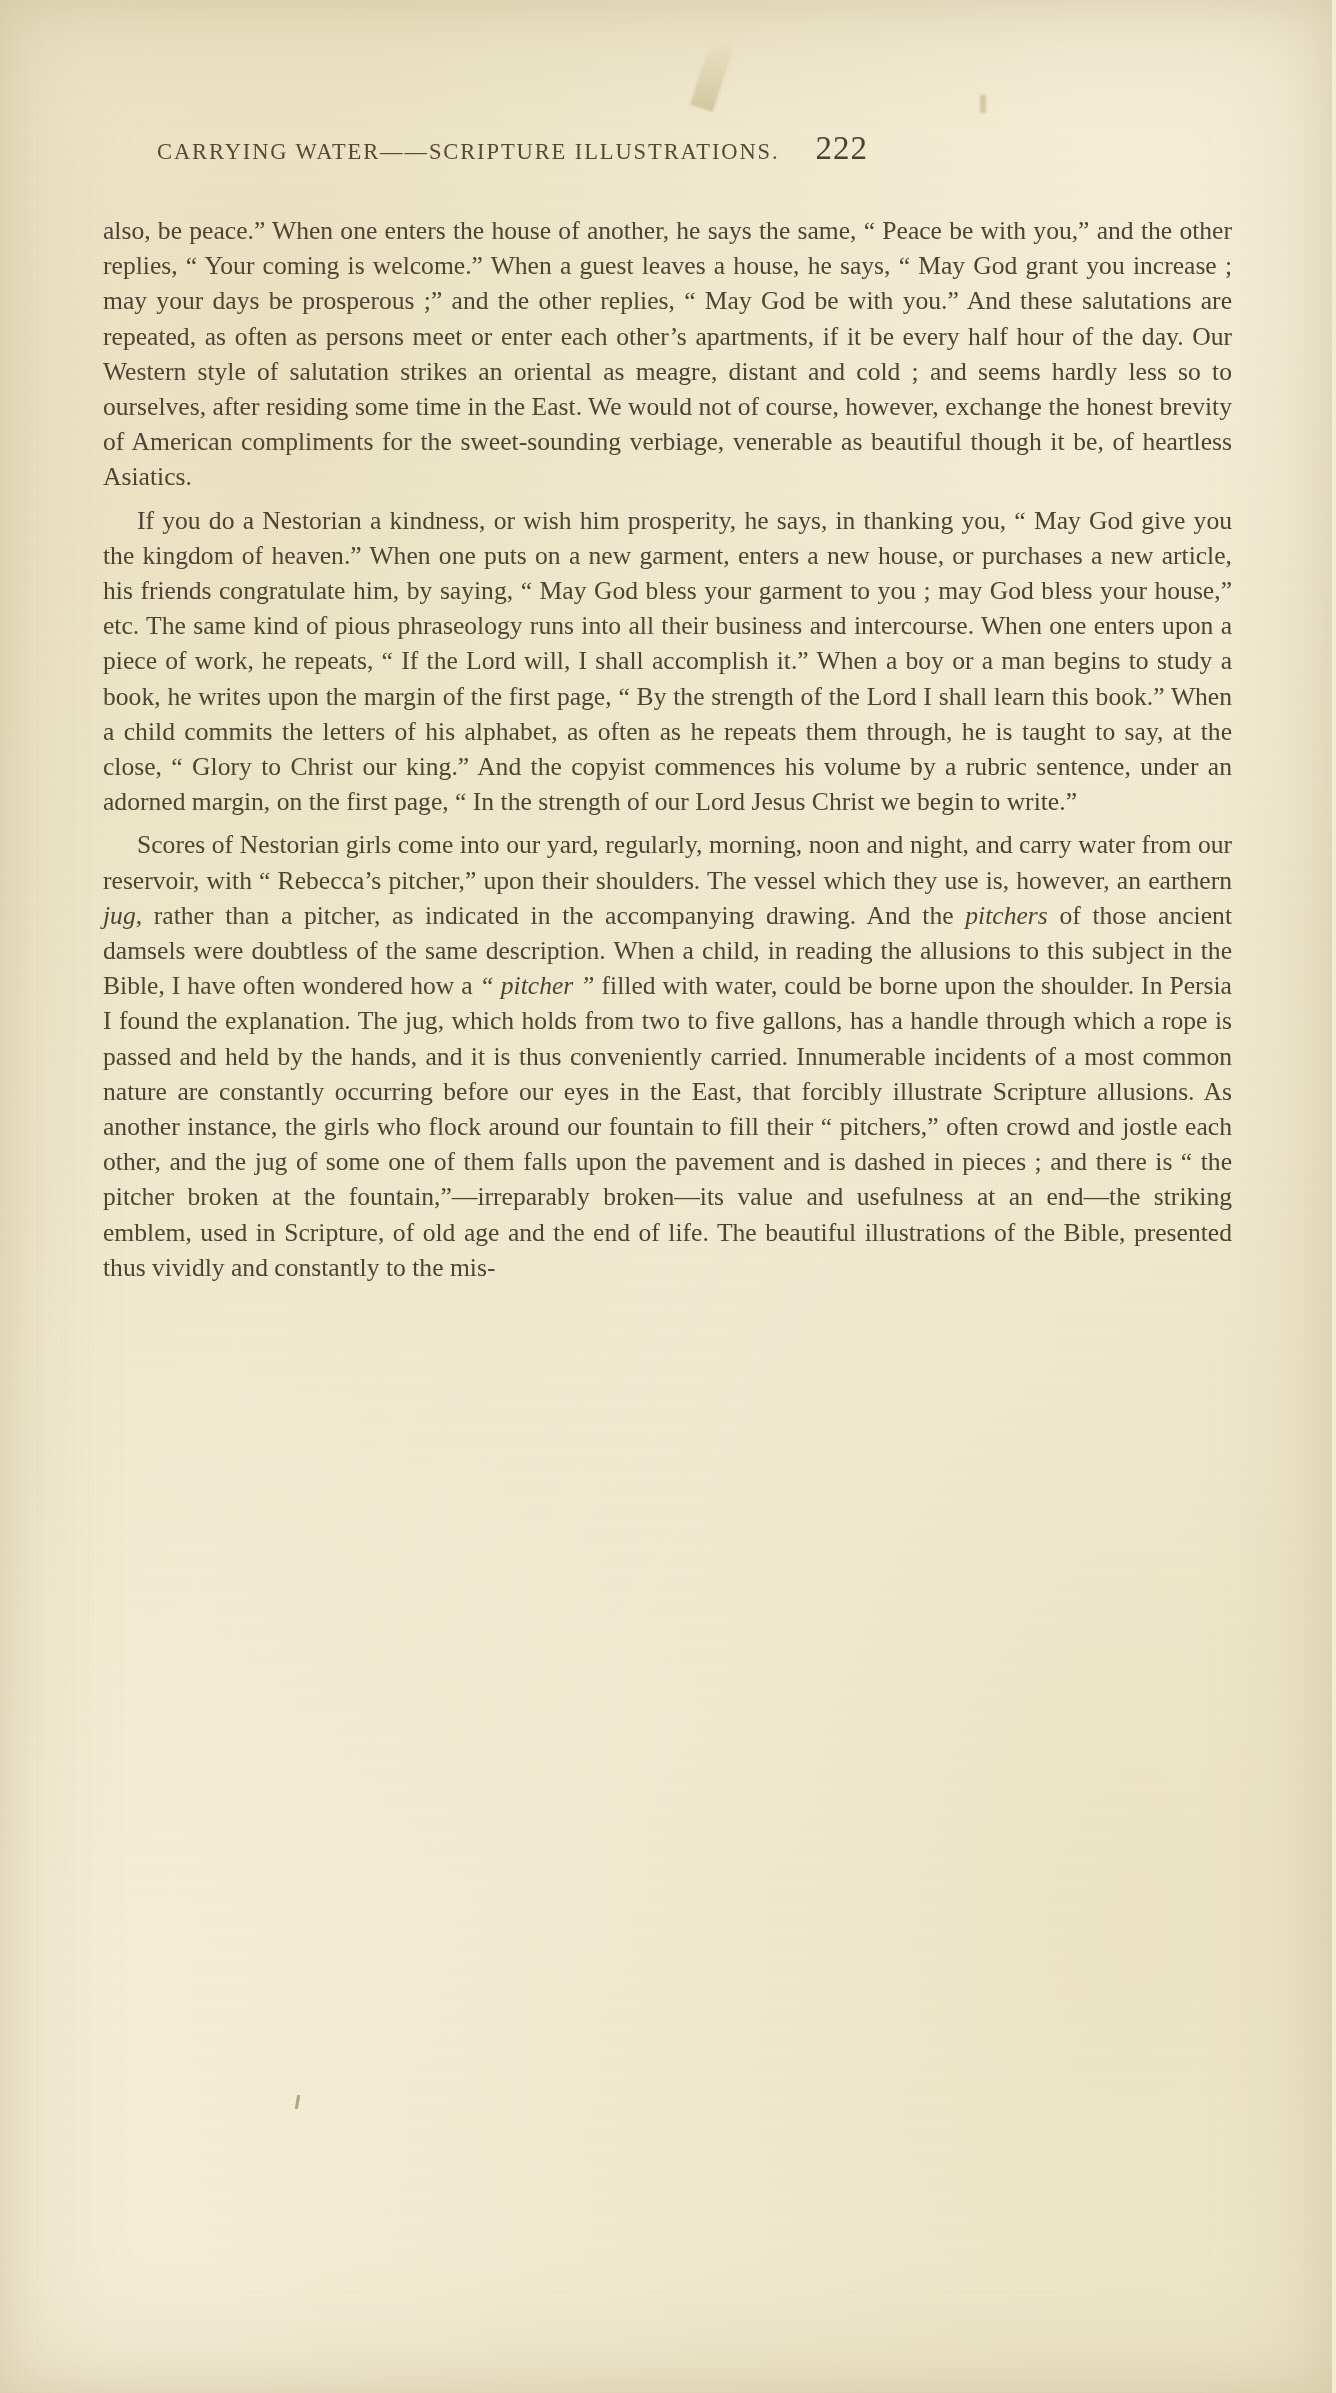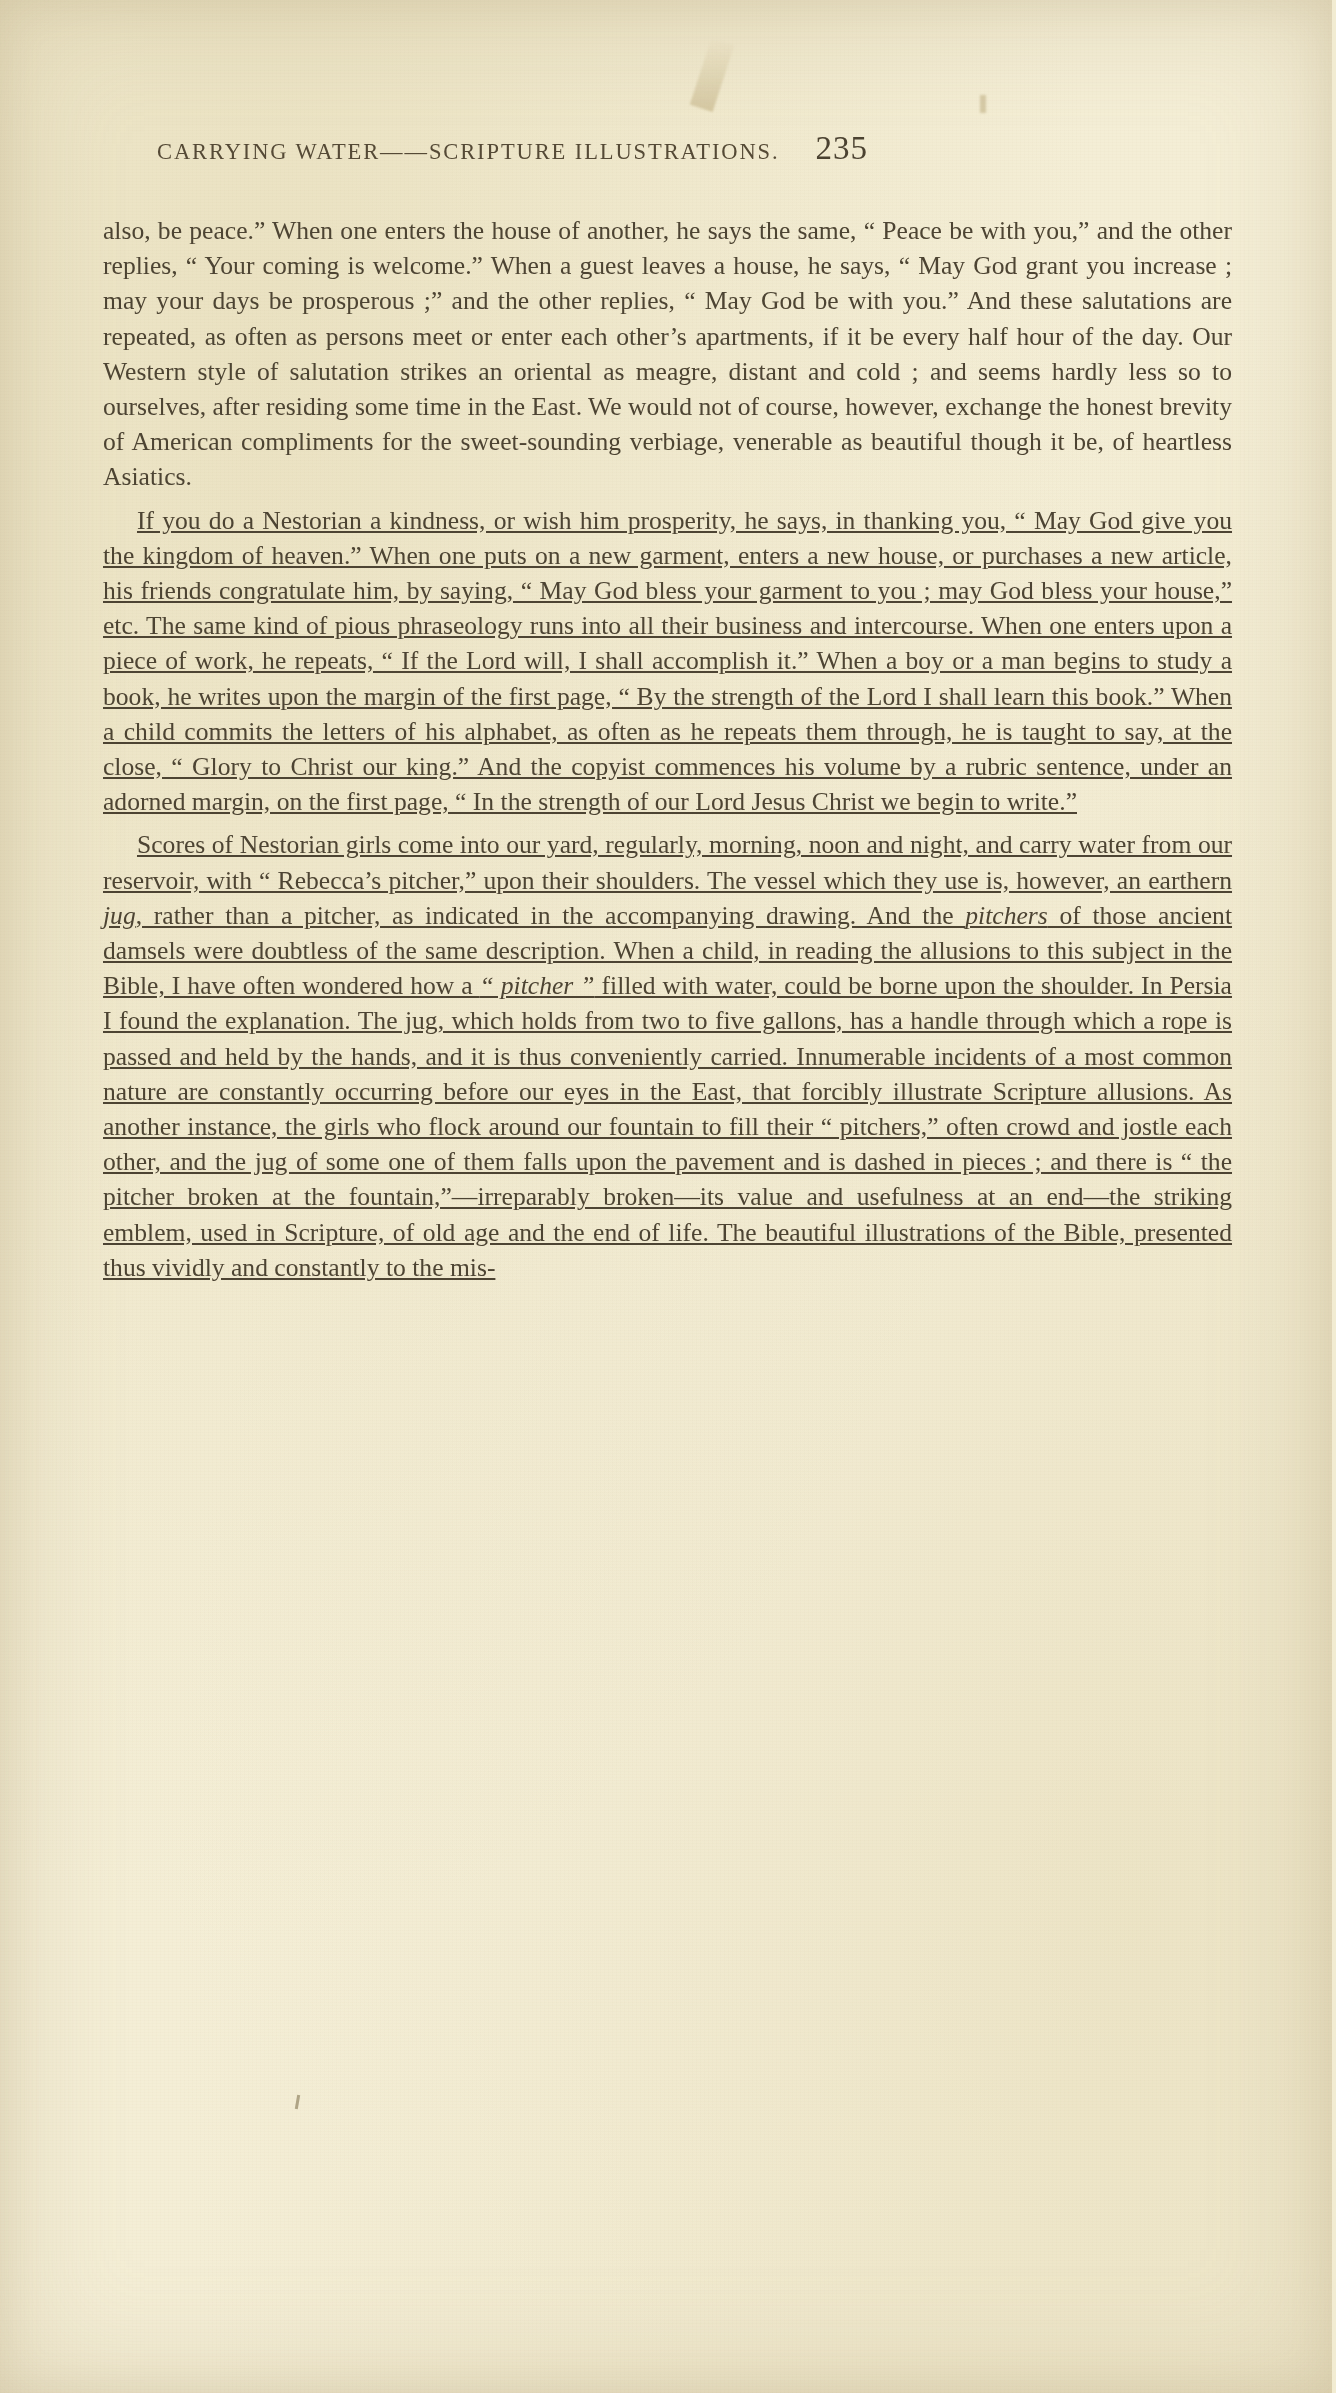--- a/index.html
+++ b/index.html
@@ -67,21 +67,20 @@
     line-height: 35.2px;
     color: #4d4433;
     text-align: justify;
     text-justify: inter-word;
   }
   .body-text p {
     margin: 8px;
   }
   .body-text p.indent {
     text-indent: 34px;
-    text-decoration: underline;
   }
   .body-text .it { font-style: italic; }
   .smudge-a {
     position: absolute;
     left: 700px; top: 40px;
     width: 24px; height: 70px;
     background: linear-gradient(160deg, rgba(200,185,140,0.0), rgba(190,172,125,0.55));
     transform: rotate(18deg);
     filter: blur(1.2px);
     pointer-events: none;
@@ -126,21 +125,21 @@
 
   <div class="paper-grain"></div>
 
   <div class="smudge-a"></div>
   <div class="smudge-b"></div>
 
   <div class="content">
 
     <div class="header-line">
       <div class="running-head">CARRYING WATER——SCRIPTURE ILLUSTRATIONS.</div>
-      <div class="folio">235</div>
+      <div class="folio">222</div>
     </div>
 
     <div class="body-text">
 
       <p>also, be peace.”   When one enters the house of another, he says the same, “ Peace be with you,” and the other replies, “ Your coming is welcome.”   When a guest leaves a house, he says, “ May God grant you increase ; may your days be prosperous ;” and the other replies, “ May God be with you.”   And these salutations are repeated, as often as persons meet or enter each other’s apartments, if it be every half hour of the day.  Our Western style of salutation strikes an oriental as meagre, distant and cold ; and seems hardly less so to ourselves, after residing some time in the East.  We would not of course, however, exchange the honest brevity of American compliments for the sweet-sounding verbiage, venerable as beautiful though it be, of heartless Asiatics.</p>
 
       <p class="indent">If you do a Nestorian a kindness, or wish him prosperity, he says, in thanking you, “ May God give you the kingdom of heaven.” When one puts on a new garment, enters a new house, or purchases a new article, his friends congratulate him, by saying, “ May God bless your garment to you ; may God bless your house,” etc.  The same kind of pious phraseology runs into all their business and intercourse.  When one enters upon a piece of work, he repeats, “ If the Lord will, I shall accomplish it.”  When a boy or a man begins to study a book, he writes upon the margin of the first page, “ By the strength of the Lord I shall learn this book.”  When a child commits the letters of his alphabet, as often as he repeats them through, he is taught to say, at the close, “ Glory to Christ our king.”  And the copyist commences his volume by a rubric sentence, under an adorned margin, on the first page, “ In the strength of our Lord Jesus Christ we begin to write.”</p>
 
       <p class="indent"><span>Scores of Nestorian girls come into our yard, regularly, morning, noon and night, and carry water from our reservoir, with “ Rebecca’s pitcher,” upon their shoulders.  The vessel which they use is, however, an earthern </span><span class="it">jug</span><span>, rather than a pitcher, as indicated in the accompanying drawing.  And the </span><span class="it">pitchers</span><span> of those ancient damsels were doubtless of the same description.  When a child, in reading the allusions to this subject in the Bible, I have often wondered how a </span><span class="it">“ pitcher ”</span><span> filled with water, could be borne upon the shoulder. In Persia I found the explanation.  The jug, which holds from two to five gallons, has a handle through which a rope is passed and held by the hands, and it is thus conveniently carried.  Innumerable incidents of a most common nature are constantly occurring before our eyes in the East, that forcibly illustrate Scripture allusions.  As another instance, the girls who flock around our fountain to fill their “ pitchers,” often crowd and jostle each other, and the jug of some one of them falls upon the pavement and is dashed in pieces ; and there is “ the pitcher broken at the fountain,”—irreparably broken—its value and usefulness at an end—the striking emblem, used in Scripture, of old age and the end of life.  The beautiful illustrations of the Bible, presented thus vividly and constantly to the mis-</span></p>
 

